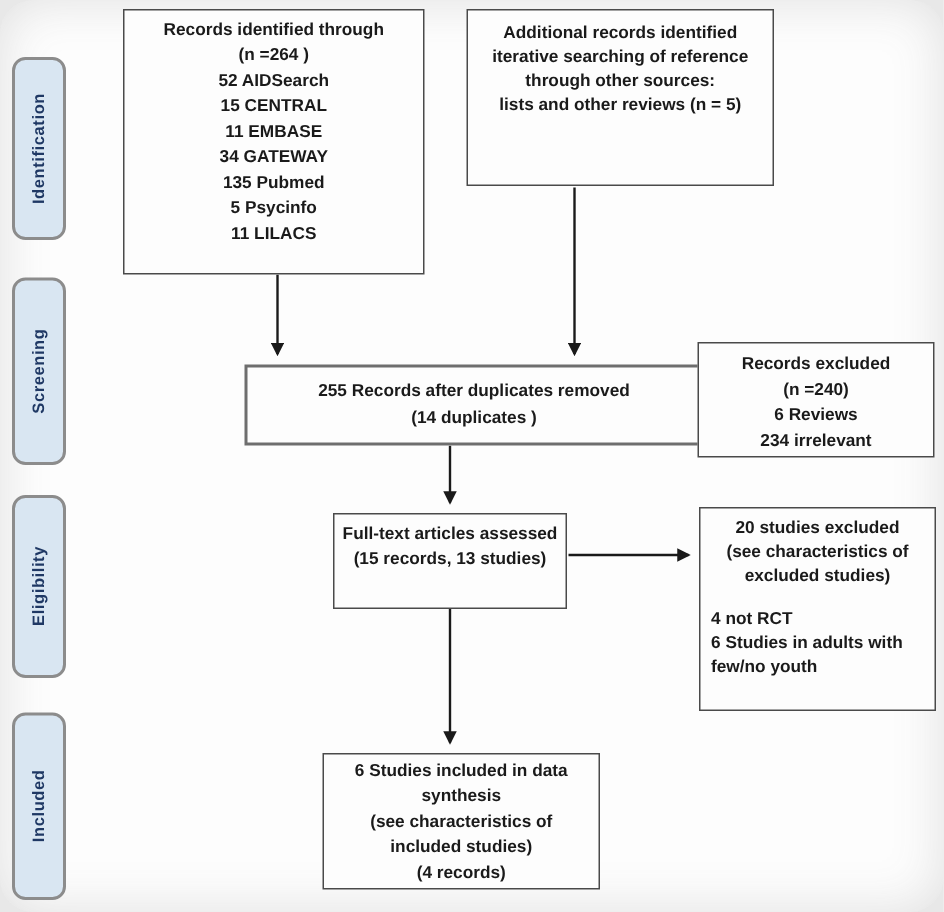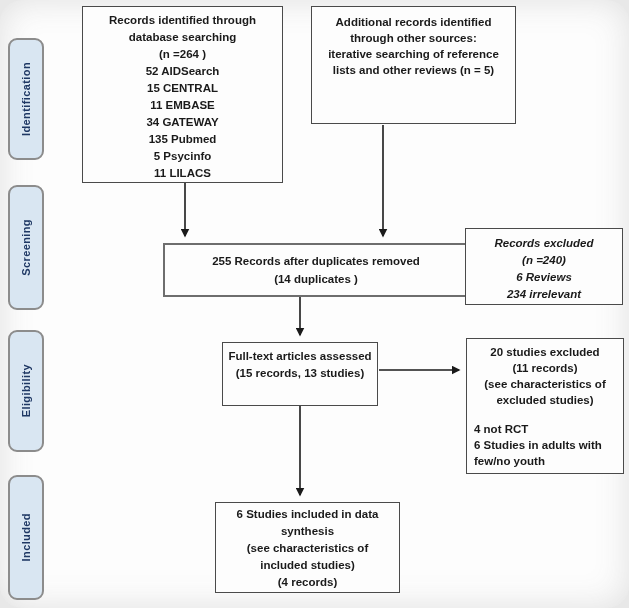--- a/index.html
+++ b/index.html
@@ -77,58 +77,56 @@
     <line x1="185" y1="183" x2="185" y2="236" stroke="#1a1a1a" stroke-width="1.6" marker-end="url(#ah)"></line>
     <line x1="383" y1="125" x2="383" y2="236" stroke="#1a1a1a" stroke-width="1.6" marker-end="url(#ah)"></line>
     <line x1="421" y1="275" x2="458" y2="275" stroke="#1a1a1a" stroke-width="1.6" marker-end="url(#ah)"></line>
     <line x1="300" y1="297" x2="300" y2="335" stroke="#1a1a1a" stroke-width="1.6" marker-end="url(#ah)"></line>
     <line x1="379" y1="370" x2="459" y2="370" stroke="#1a1a1a" stroke-width="1.6" marker-end="url(#ah)"></line>
     <line x1="300" y1="406" x2="300" y2="495" stroke="#1a1a1a" stroke-width="1.6" marker-end="url(#ah)"></line>
   </svg>
 
   <div class="fbox" id="box-database" style="left:82px;top:6px;width:201px;height:177px;">
     <div class="ln">Records identified through</div>
-    <div class="ln">database searching</div>
     <div class="ln">(n =264 )</div>
     <div class="ln">52 AIDSearch</div>
     <div class="ln">15 CENTRAL</div>
     <div class="ln">11 EMBASE</div>
     <div class="ln">34 GATEWAY</div>
     <div class="ln">135 Pubmed</div>
     <div class="ln">5 Psycinfo</div>
     <div class="ln">11 LILACS</div>
   </div>
 
   <div class="fbox" id="box-other" style="left:311px;top:6px;width:205px;height:118px;">
     <div class="ln">Additional records identified</div>
+    <div class="ln">iterative searching of reference</div>
     <div class="ln">through other sources:</div>
-    <div class="ln">iterative searching of reference</div>
     <div class="ln">lists and other reviews (n = 5)</div>
   </div>
 
   <div class="fbox" id="box-dedup" style="left:163px;top:243px;width:306px;height:54px;">
     <div class="ln">255 Records after duplicates removed</div>
     <div class="ln">(14 duplicates )</div>
   </div>
 
-  <div class="fbox" id="box-excluded1" style="left:465px;top:228px;width:158px;height:77px;font-style:italic;">
+  <div class="fbox" id="box-excluded1" style="left:465px;top:228px;width:158px;height:77px;">
     <div class="ln">Records excluded</div>
     <div class="ln">(n =240)</div>
     <div class="ln">6 Reviews</div>
     <div class="ln">234 irrelevant</div>
   </div>
 
   <div class="fbox" id="box-fulltext" style="left:222px;top:342px;width:156px;height:64px;">
     <div class="ln">Full-text articles assessed</div>
     <div class="ln">(15 records, 13 studies)</div>
   </div>
 
   <div class="fbox" id="box-excluded2" style="left:466px;top:338px;width:158px;height:136px;">
     <div class="ln">20 studies excluded</div>
-    <div class="ln">(11 records)</div>
     <div class="ln">(see characteristics of</div>
     <div class="ln">excluded studies)</div>
     <div class="left-block">
       <div class="ln">4 not RCT</div>
       <div class="ln">6 Studies in adults with</div>
       <div class="ln">few/no youth</div>
     </div>
   </div>
 
   <div class="fbox" id="box-included" style="left:215px;top:502px;width:185px;height:91px;">

